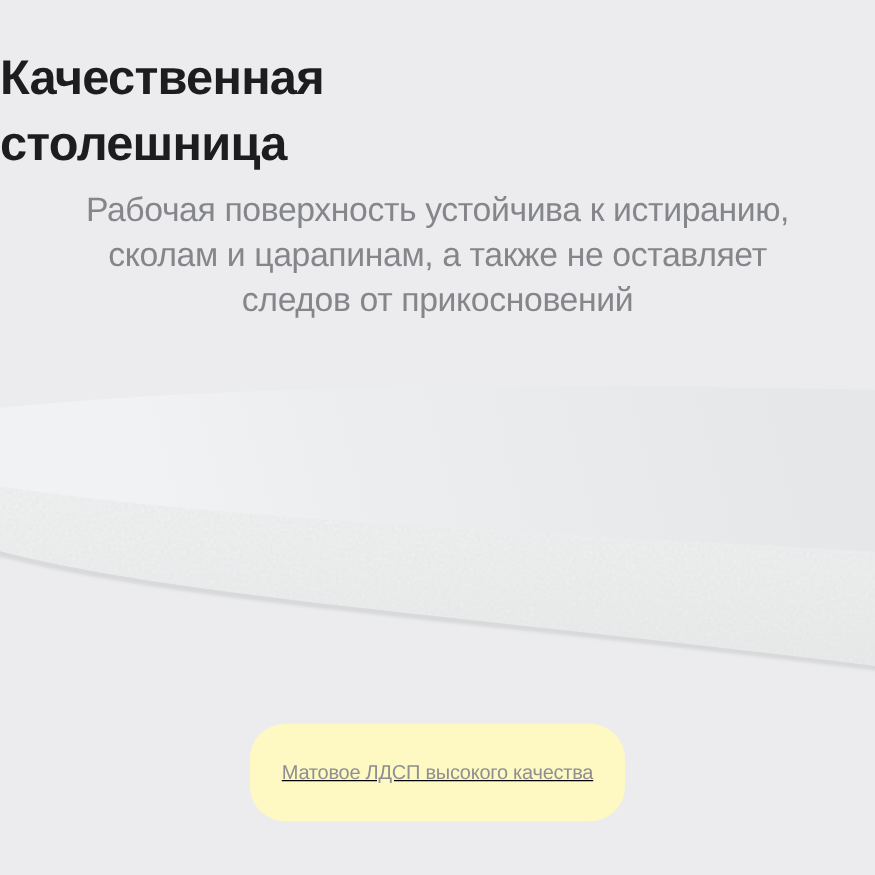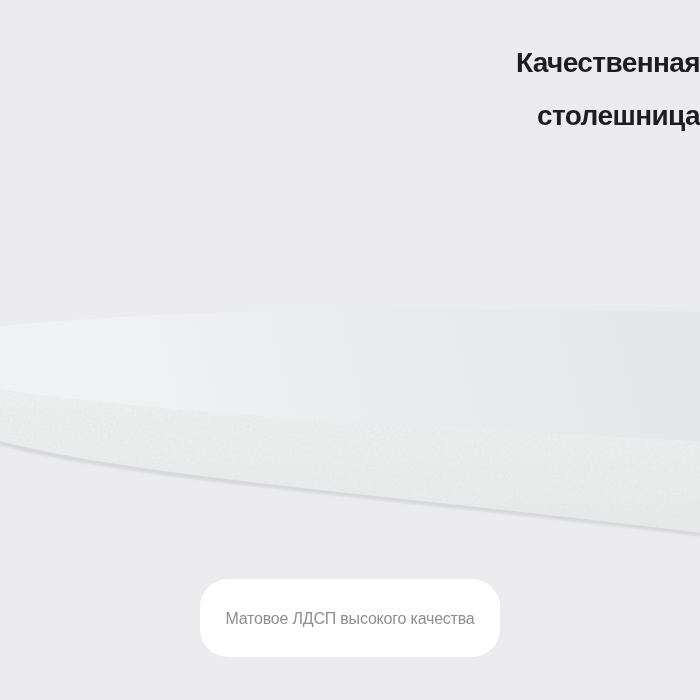--- a/index.html
+++ b/index.html
@@ -11,22 +11,22 @@
     overflow: hidden;
     font-family: "Liberation Sans", "DejaVu Sans", sans-serif;
   }
 
   .headline {
     position: absolute;
     top: 36px;
     left: 0;
     width: 700px;
     margin: 0;
-    text-align: right;
-    font-size: 28px;
+    text-align: left;
+    font-size: 39px;
     line-height: 53px;
     font-weight: 700;
     letter-spacing: -0.6px;
     color: #1d1d1f;
     white-space: pre-line;
   }
 
   .subheadline {
     position: absolute;
     top: 150px;
@@ -50,29 +50,30 @@
     height: 700px;
     display: block;
   }
 
   .badge {
     position: absolute;
     left: 200px;
     top: 579px;
     width: 300px;
     height: 78px;
-    background: #ffffff;
+    background: #fef9c3;
     border-radius: 28px;
     display: flex;
     flex-direction: column;
     align-items: center;
     justify-content: center;
     gap: 5px;
     box-sizing: border-box;
     padding: 6px 10px;
+    text-decoration: underline;
   }
   .badge-line1 {
     font-size: 16px;
     line-height: 17px;
     color: #8e8e93;
     letter-spacing: -0.2px;
     white-space: nowrap;
   }
   .badge-line2 {
     font-size: 21px;
@@ -84,20 +85,23 @@
   }
 </style>
 </head>
 <body>
 
 <div class="screen">
 
   <h1 class="headline">Качественная
 столешница</h1>
 
+  <p class="subheadline">Рабочая поверхность устойчива к истиранию,
+сколам и царапинам, а также не оставляет
+следов от прикосновений</p>
 
   <svg class="tabletop-svg" viewBox="0 0 700 700" xmlns="http://www.w3.org/2000/svg">
     <defs>
       <linearGradient id="surfaceGrad" gradientUnits="userSpaceOnUse" x1="650" y1="295" x2="120" y2="430">
         <stop offset="0" stop-color="#e5e7e8"></stop>
         <stop offset="0.55" stop-color="#eaecee"></stop>
         <stop offset="1" stop-color="#f1f2f3"></stop>
       </linearGradient>
       <linearGradient id="bandGrad" gradientUnits="userSpaceOnUse" x1="350" y1="360" x2="350" y2="535">
         <stop offset="0" stop-color="#f4f5f5"></stop>

